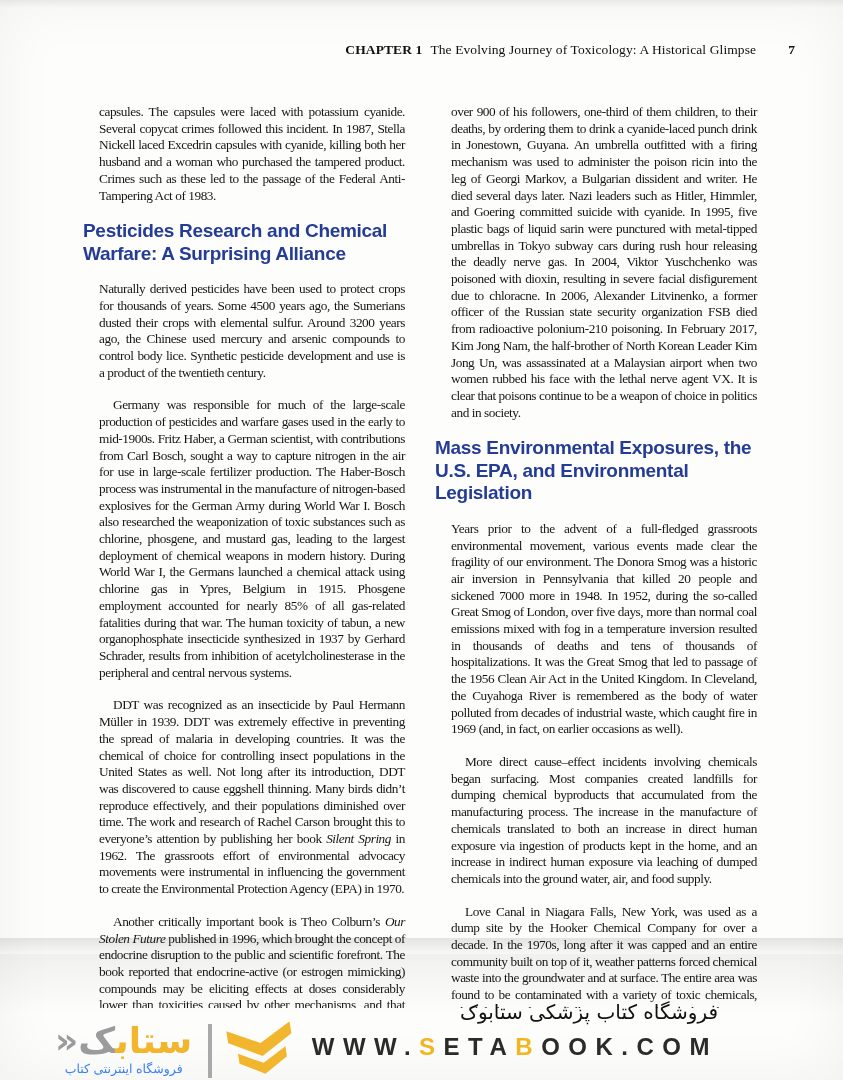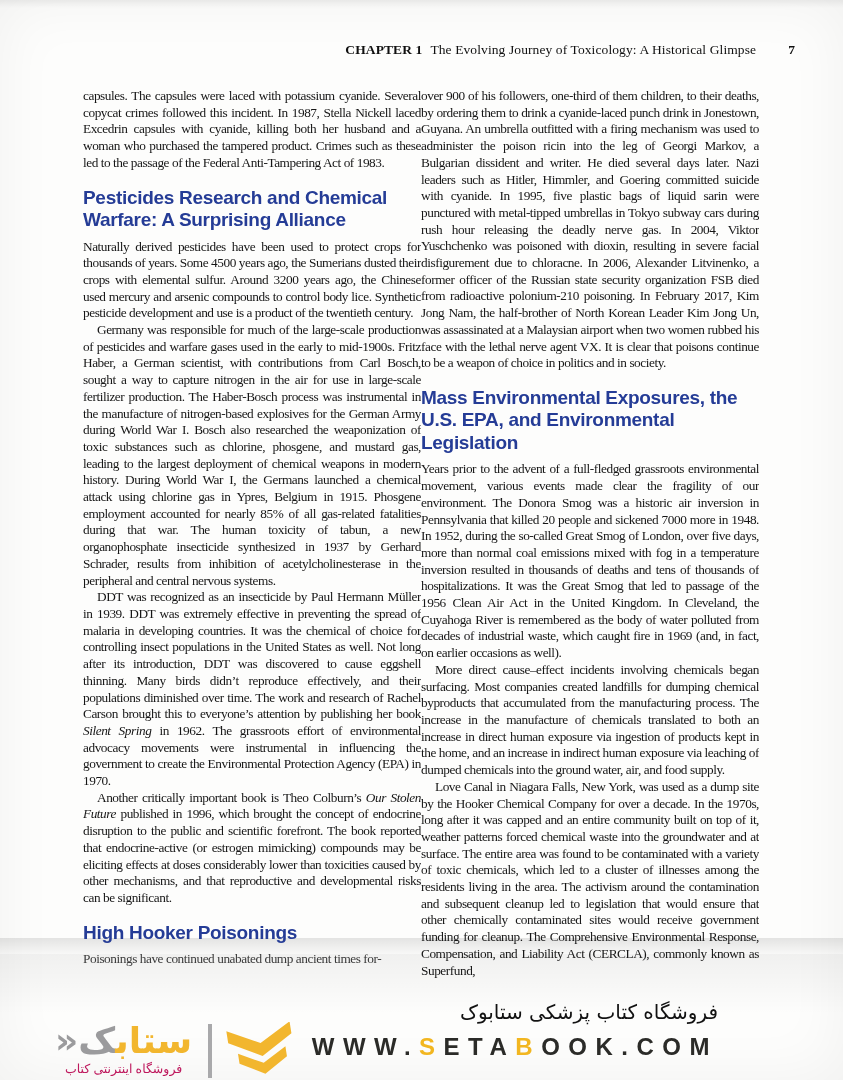--- a/index.html
+++ b/index.html
@@ -30,22 +30,22 @@
   .running-head .pageno{margin-left:32px;font-weight:bold;}
 
   .col{
     position:absolute;top:88px;width:338px;height:920px;
     overflow:hidden;
     font-size:13.3px;line-height:16.7px;letter-spacing:-0.45px;
     text-align:justify;
     hyphens:auto;-webkit-hyphens:auto;
   }
   .col-left{left:83px;}
-  .col-right{left:421px;}
-  .body-para{margin:0;}
+  .col-right{left:435px;}
+  .body-para{margin:16px;}
   .body-para em{font-style:italic;}
   .indent{text-indent:14px;}
   .sec-heading{
     font-family:"Liberation Sans", sans-serif;
     font-size:19px;line-height:22.5px;font-weight:bold;
     letter-spacing:-0.3px;
     color:#253c96;
     margin:15px 0 7px 0;
     text-align:left;
   }
@@ -55,22 +55,22 @@
   .logo{position:absolute;left:55px;top:26px;display:flex;align-items:flex-start;}
   .logo-text-block{text-align:center;}
   .wordmark{
     font-family:"DejaVu Sans", sans-serif;
     font-weight:bold;font-size:36px;line-height:34px;
     letter-spacing:1px;
   }
   .wordmark .gold{color:#f2b62e;}
   .wordmark .gray{color:#9b9b9d;}
   .logo-tagline{
-    font-family:Liberation Serif, serif;
-    font-size:12.5px;color:#be185d;margin-top:3px;letter-spacing:0.5px;
+    font-family:Liberation Sans, sans-serif;
+    font-size:12.5px;color:#3b82f6;margin-top:3px;letter-spacing:0.5px;
   }
   .logo-divider{width:4px;height:54px;background:#a9a9ab;margin:0 14px 0 16px;}
   .emblem{display:block;margin-top:-2px;}
 
   .footer-right{position:absolute;right:8px;top:2px;text-align:right;}
   .fa-line{
     font-family:"DejaVu Sans", sans-serif;
     font-size:20px;font-weight:500;color:#121212;letter-spacing:0.2px;
   }
   .url{

